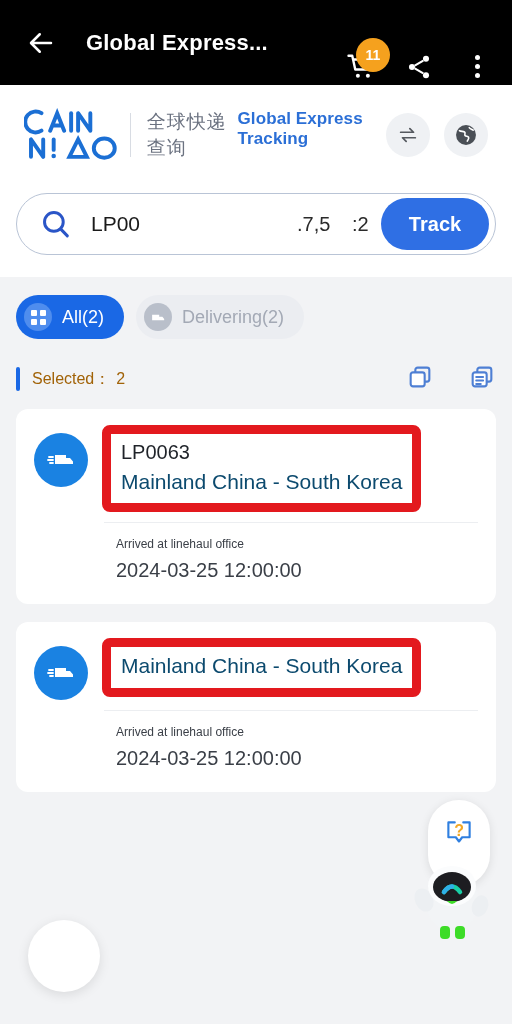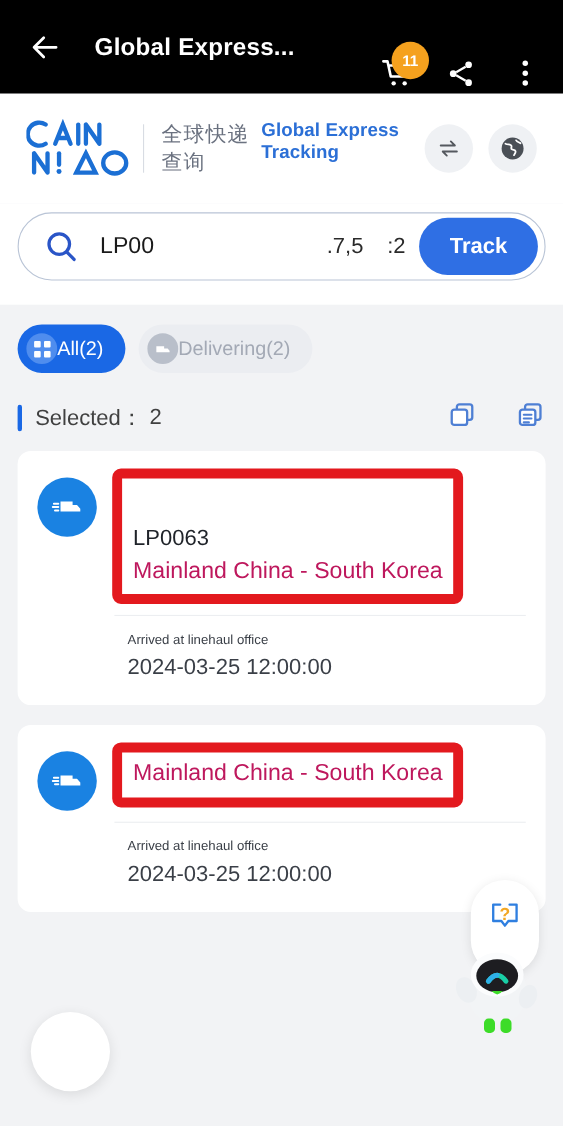--- a/index.html
+++ b/index.html
@@ -67,56 +67,56 @@
     margin-left: auto; height: 52px; min-width: 108px; padding: 0 22px;
     border-radius: 28px; background: linear-gradient(180deg,#2f6fe4,#2f6fe4);
     color: #fff; font-size: 20px; font-weight: bold;
     display: flex; align-items: center; justify-content: center; z-index: 2;
   }
 
   
   .chips { padding: 18px 16px 8px; display: flex; gap: 12px; align-items: center; }
   .chip {
     height: 44px; border-radius: 24px; display: flex; align-items: center;
-    padding: 0 20px 0 8px; font-size: 18px;
+    gap: 10px; padding: 0 20px 0 8px; font-size: 18px;
   }
   .chip.active { background: #1a68e5; color: #fff; }
   .chip.inactive { background: #ebedf1; color: #a3a9b5; }
   .chip-ic {
     width: 28px; height: 28px; border-radius: 50%;
     display: flex; align-items: center; justify-content: center;
   }
   .chip.active .chip-ic { background: #4f8dee; }
   .chip.inactive .chip-ic { background: #b9bfca; }
   .grid4 { display: grid; grid-template-columns: 6px 6px; grid-template-rows: 6px 6px; gap: 3px; }
   .grid4 i { background: #fff; border-radius: 1px; display: block; }
 
   
   .selrow {
     padding: 16px 16px 14px; display: flex; align-items: center;
   }
   .sel-bar { width: 4px; height: 24px; background: #1a68e5; border-radius: 2px; margin-right: 12px; }
-  .sel-text { font-size: 20px; color: #404040; }
+  .sel-text { font-size: 16px; color: #a16207; }
   .sel-icons { margin-left: auto; display: flex; gap: 34px; align-items: center; }
 
   
   .cards { padding: 0 16px; display: flex; flex-direction: column; gap: 18px; }
   .card { background: #fff; border-radius: 12px; padding: 20px 18px 22px; position: relative; }
   .card-top { display: flex; align-items: flex-start; gap: 14px; position: relative; }
   .truck-circ {
     width: 54px; height: 54px; border-radius: 50%; background: #1a82e2;
     display: flex; align-items: center; justify-content: center; flex: 0 0 54px;
     margin-top: 4px;
   }
   .hl-box {
     border: 9px solid #e3191e; border-radius: 8px; background: #ffffff;
     padding: 4px 10px 6px; margin-top: -4px; flex: 0 0 auto; min-width: 288px;
   }
-  .hl-id { font-size: 20px; color: #1f2329; line-height: 1.45; margin-top: 36px; }
-  .hl-route { font-size: 21px; color: #be185d; line-height: 1.45; white-space: nowrap; }
+  .hl-id { font-size: 20px; color: #1f2329; line-height: 1.45; }
+  .hl-route { font-size: 21px; color: #0c4a6e; line-height: 1.45; white-space: nowrap; }
   .card-sep { height: 1px; background: #eceef1; margin: 10px 0 0 70px; }
   .card-status { font-size: 12px; color: #3a3f47; margin: 14px 0 0 82px; }
   .card-time { font-size: 20px; color: #3a3f47; margin: 8px 0 0 82px; }
 
   
   .assistant { position: absolute; right: 14px; bottom: 84px; width: 96px; height: 140px; }
   .assist-pill {
     position: absolute; right: 8px; top: 0; width: 62px; height: 86px;
     background: #fff; border-radius: 32px; box-shadow: 0 2px 10px rgba(0,0,0,.10);
     display: flex; align-items: flex-start; justify-content: center; padding-top: 16px;

